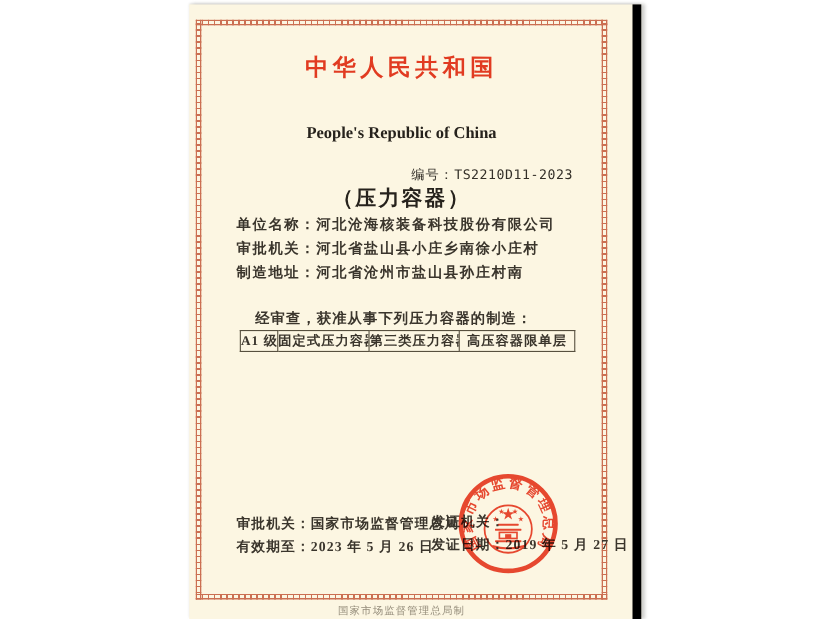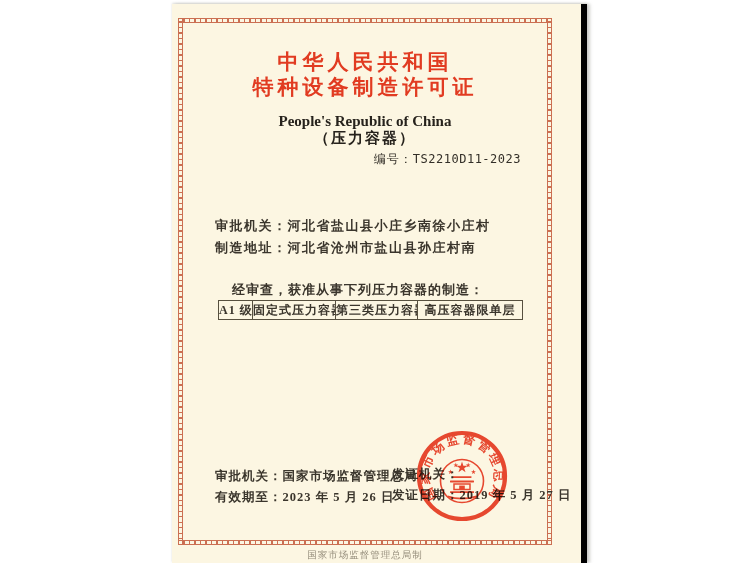--- a/index.html
+++ b/index.html
@@ -3,23 +3,22 @@
 <meta charset="utf-8">
 <style>
   html,body{margin:0;padding:0;}
   body{
     width:750px;height:563px;position:relative;background:#ffffff;overflow:hidden;
     font-family:"Liberation Sans",sans-serif;
   }
   .paper{
     position:absolute;left:172px;top:4px;width:403px;height:559px;
     background:#fcf6e2;
-    border-right:6px solid #000000;
+    border-right:8px solid #000000;
     box-shadow:3px 0 3px rgba(150,150,145,.45), 0 -1px 2px rgba(180,180,175,.4);
-    padding-left:6px;
   }
   .frame{
     position:absolute;left:6px;top:14px;width:374px;height:527px;
   }
   
   .bs{position:absolute;}
   .bs.h{
     left:0;right:0;height:5px;
     background-image:
       repeating-linear-gradient(90deg,#cb6f52 0 1.4px,rgba(203,111,82,0) 1.4px 5.5px),
@@ -38,21 +37,21 @@
   .center{left:0;right:0;text-align:center;}
 
   .title-cn{
     color:#e13b21;font-weight:bold;font-size:21px;line-height:24px;
     letter-spacing:4px;font-family:"Liberation Sans",sans-serif;
   }
   .title-en{
     color:#26221c;font-weight:bold;font-size:15px;line-height:15px;
     font-family:"Liberation Serif",serif;
   }
-  .subtitle{color:#26221c;font-weight:bold;font-size:15px;letter-spacing:2px;}
+  .subtitle{color:#26221c;font-weight:bold;font-size:19px;letter-spacing:2px;margin-top:38px;}
   .serial{font-size:12px;color:#332f28;}
   .serial .lbl{font-weight:normal;letter-spacing:1px;}
   .serial .num{font-family:"DejaVu Sans Mono",monospace;letter-spacing:.5px;}
 
   .fieldline{font-size:13px;color:#3a352c;font-weight:bold;letter-spacing:1.5px;white-space:nowrap;}
   .statement{font-size:13px;color:#3a352c;font-weight:bold;letter-spacing:1px;}
 
   table.lic{
     border-collapse:collapse;table-layout:fixed;width:304px;
     font-size:12px;color:#3a352c;font-weight:bold;
@@ -72,28 +71,30 @@
 <body>
 
 <div class="paper">
   <div class="frame">
     <div class="bs h top"></div>
     <div class="bs h bottom"></div>
     <div class="bs v left"></div>
     <div class="bs v right"></div>
 
     <div class="abs center title-cn" style="top:32px;">中华人民共和国</div>
-    <div class="abs center title-cn" style="top:57px;">特种设备制造许可证</div>
     <div class="abs center title-en" style="top:96px;font-family:Liberation Serif, serif;">People's Republic of China</div>
     <div class="abs center subtitle cn" style="top:111px;">（压力容器）</div>
 
     <div class="abs serial" style="top:133px;right:31px;">
       <span class="lbl cn">编号：</span><span class="num">TS2210D11-2023</span>
     </div>
 
+    <div class="abs fieldline cn" style="left:37px;top:177px;">
+      <span>单位名称：</span><span>河北沧海核装备科技股份有限公司</span>
+    </div>
     <div class="abs fieldline cn" style="left:37px;top:199px;">
       <span>审批机关：</span><span>河北省盐山县小庄乡南徐小庄村</span>
     </div>
     <div class="abs fieldline cn" style="left:37px;top:221px;">
       <span>制造地址：</span><span>河北省沧州市盐山县孙庄村南</span>
     </div>
 
     <div class="abs statement cn" style="left:54px;top:263px;">经审查，获准从事下列压力容器的制造：</div>
 
     <table class="lic cn abs" style="left:40px;top:282px;">

